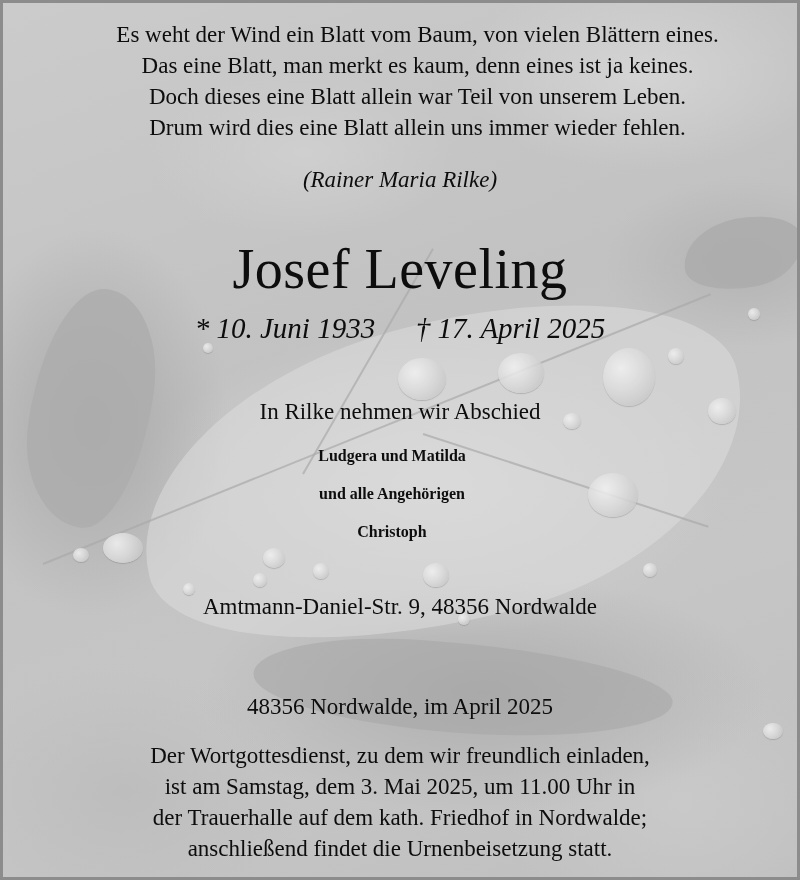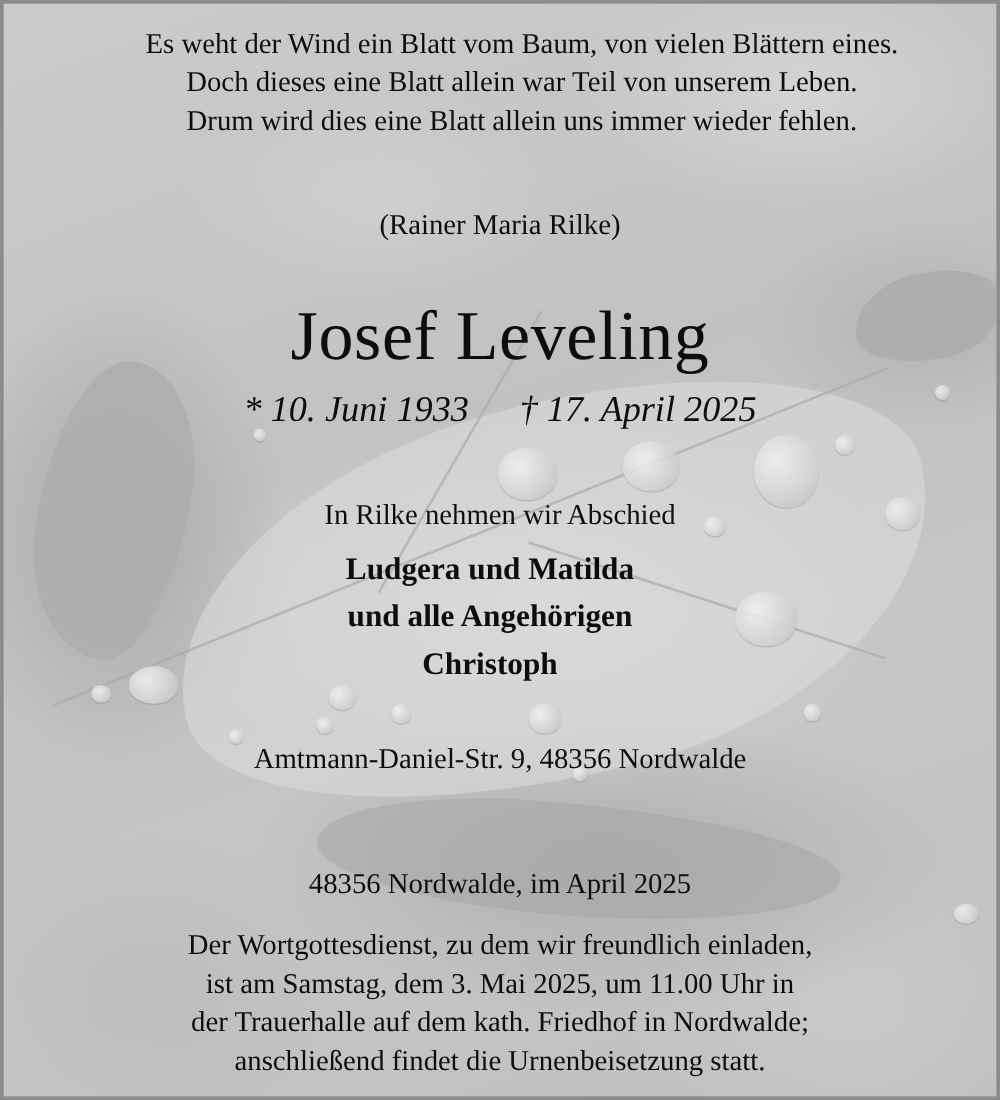--- a/index.html
+++ b/index.html
@@ -88,20 +88,21 @@
       font-size: 23px;
       line-height: 31px;
       padding-left: 35px;
     }
     .poem div { white-space: nowrap; }
     .author {
       position: absolute;
       left: 0; right: 0;
       top: 164px;
       font-size: 23px;
+      font-style: italic;
     }
     .name {
       position: absolute;
       left: 0; right: 0;
       top: 230px;
       font-size: 56px;
       line-height: 72px;
       letter-spacing: 0.5px;
     }
     .dates {
@@ -116,21 +117,21 @@
     .farewell {
       position: absolute;
       left: 0; right: 0;
       top: 396px;
       font-size: 23px;
     }
     .family {
       position: absolute;
       left: 0; right: 16px;
       top: 434px;
-      font-size: 25px;
+      font-size: 16px;
       font-weight: bold;
       line-height: 38px;
     }
     .address {
       position: absolute;
       left: 0; right: 0;
       top: 588px;
       font-size: 23px;
       line-height: 31px;
       white-space: nowrap;
@@ -183,20 +184,21 @@
     <div class="drop" style="left:455px;top:610px;width:12px;height:12px;"></div>
     <div class="drop" style="left:200px;top:340px;width:10px;height:10px;"></div>
     <div class="drop" style="left:745px;top:305px;width:12px;height:12px;"></div>
     <div class="drop" style="left:760px;top:720px;width:20px;height:16px;"></div>
   </div>
 
   <div class="content">
 
     <div class="poem">
       <div>Es weht der Wind ein Blatt vom Baum, von vielen Blättern eines.</div>
+      <div>Das eine Blatt, man merkt es kaum, denn eines ist ja keines.</div>
       <div>Doch dieses eine Blatt allein war Teil von unserem Leben.</div>
       <div>Drum wird dies eine Blatt allein uns immer wieder fehlen.</div>
     </div>
 
     <div class="author">(Rainer Maria Rilke)</div>
 
     <div class="name">Josef Leveling</div>
 
     <div class="dates">
       <span>*</span>

